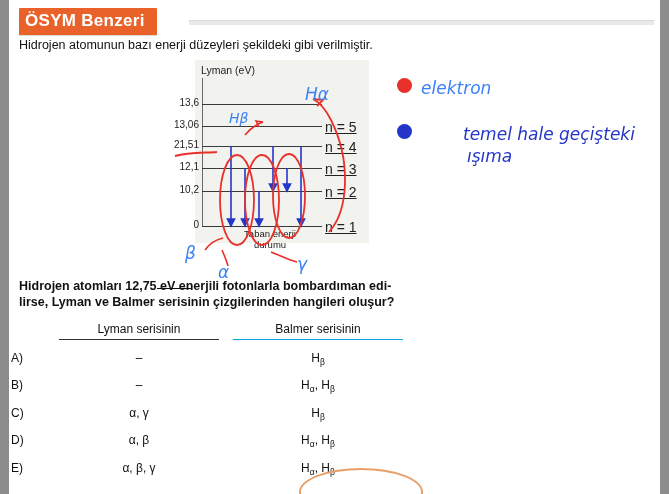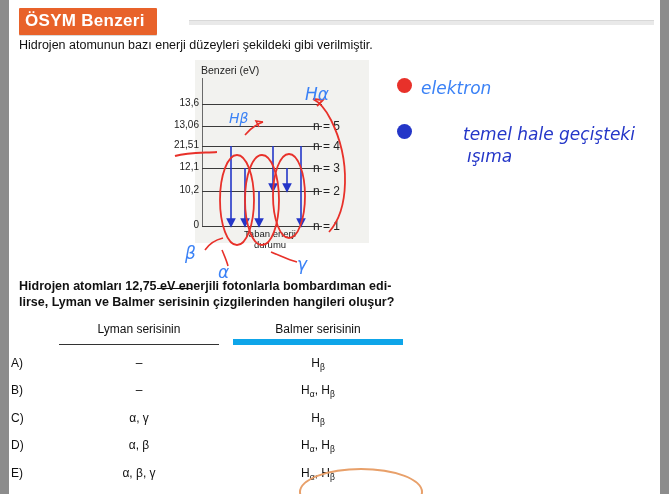--- a/index.html
+++ b/index.html
@@ -65,21 +65,21 @@
     line-height:15px;font-weight:bold;letter-spacing:.2px;
   }
   .lvl-line{
     position:absolute;height:1px;background:#3a3a3a;left:33px;width:120px;
   }
   .lvl-val{
     position:absolute;right:0;font-size:10px;color:#222;text-align:right;
     width:26px;
   }
   .lvl-name{
-    position:absolute;font-size:12px;color:#222;left:144px;
+    position:absolute;font-size:14px;color:#222;left:156px;text-decoration:underline;
   }
   .axis-v{
     position:absolute;left:33px;top:18px;width:1px;height:148px;background:#6a6a6a;
   }
   .taban{
     position:absolute;left:56px;top:168px;font-size:9.5px;color:#222;
     line-height:11px;text-align:center;width:90px;
   }
 
   
@@ -94,21 +94,21 @@
   
   .tbl{
     position:absolute;left:2px;top:322px;width:400px;
     font-size:12px;color:#111;
   }
   .tbl .hdr{
     display:flex;
   }
   .tbl .hdr .c1{width:48px;}
   .tbl .hdr .c2{width:160px;text-align:center;border-bottom:1px solid #333;padding-bottom:3px;}
-  .tbl .hdr .c3{width:170px;text-align:center;border-bottom:6px solid #0ea5e9;padding-bottom:3px;margin-left:14px;}
+  .tbl .hdr .c3{width:170px;text-align:center;border-bottom:1px solid #0ea5e9;padding-bottom:3px;margin-left:14px;}
   .row{display:flex;margin-top:11px;}
   .row .c1{width:48px;}
   .row .c2{width:160px;text-align:center;}
   .row .c3{width:170px;text-align:center;margin-left:14px;}
   sub{font-size:8.5px;}
 
   
   .ann{position:absolute;pointer-events:none;}
   .hand{
     font-family:"DejaVu Sans", sans-serif;
@@ -145,21 +145,21 @@
 
   <div class="badge">
     <span>ÖSYM Benzeri</span>
   </div>
   <div class="badge-rule"></div>
 
   <div class="intro">Hidrojen atomunun bazı enerji düzeyleri şekildeki gibi verilmiştir.</div>
 
   <div class="figure">
     <div class="fig-bg"></div>
-    <div class="fig-title">Benzeri (eV)</div>
+    <div class="fig-title">Lyman (eV)</div>
 
 
     <div class="axis-v"></div>
 
     <div class="lvl-line" style="top:44px;"></div>
     <div class="lvl-line" style="top:66px;"></div>
     <div class="lvl-line" style="top:86px;"></div>
     <div class="lvl-line" style="top:108px;"></div>
     <div class="lvl-line" style="top:131px;"></div>
     <div class="lvl-line" style="top:166px;"></div>

